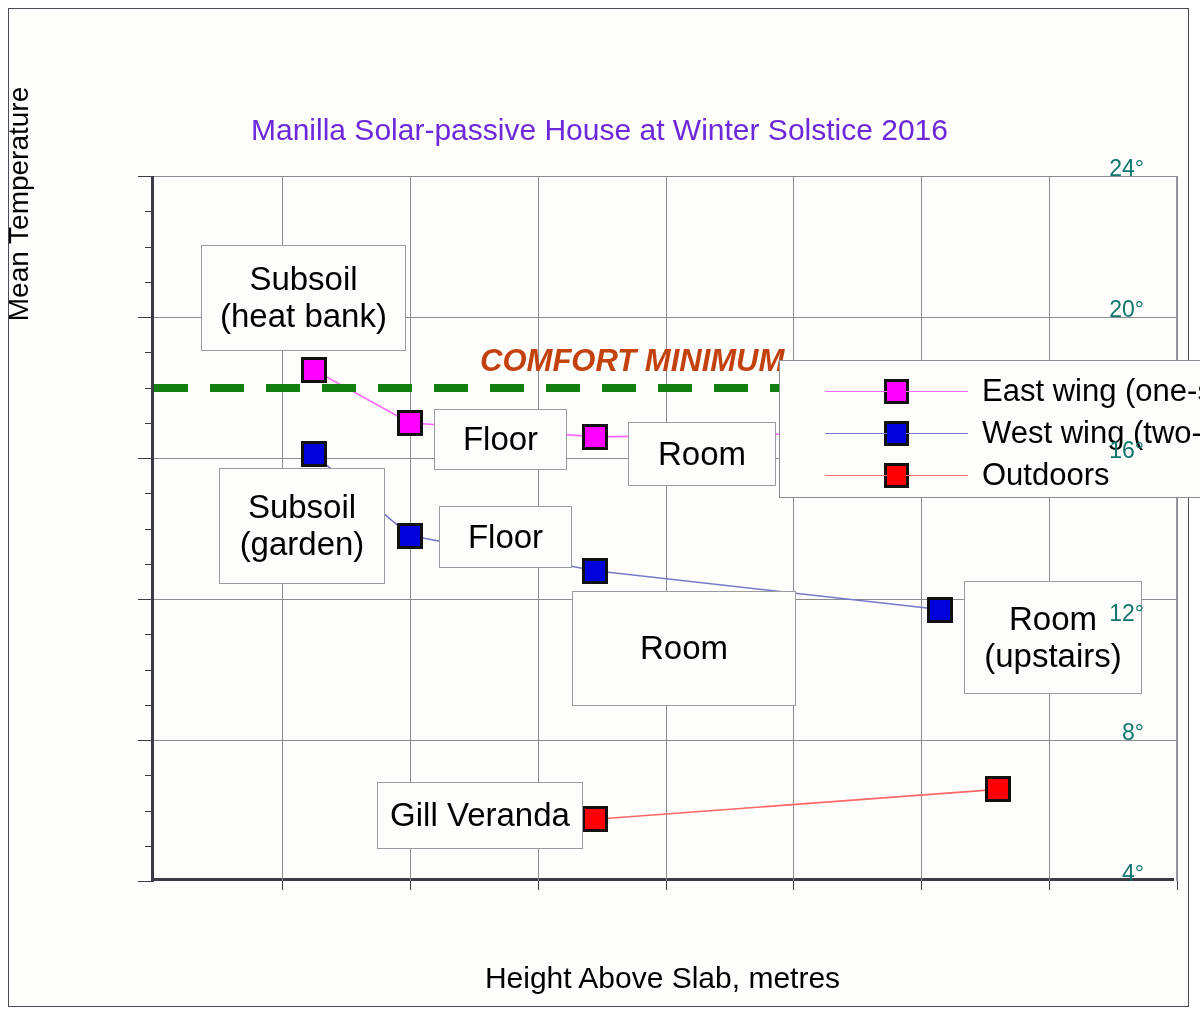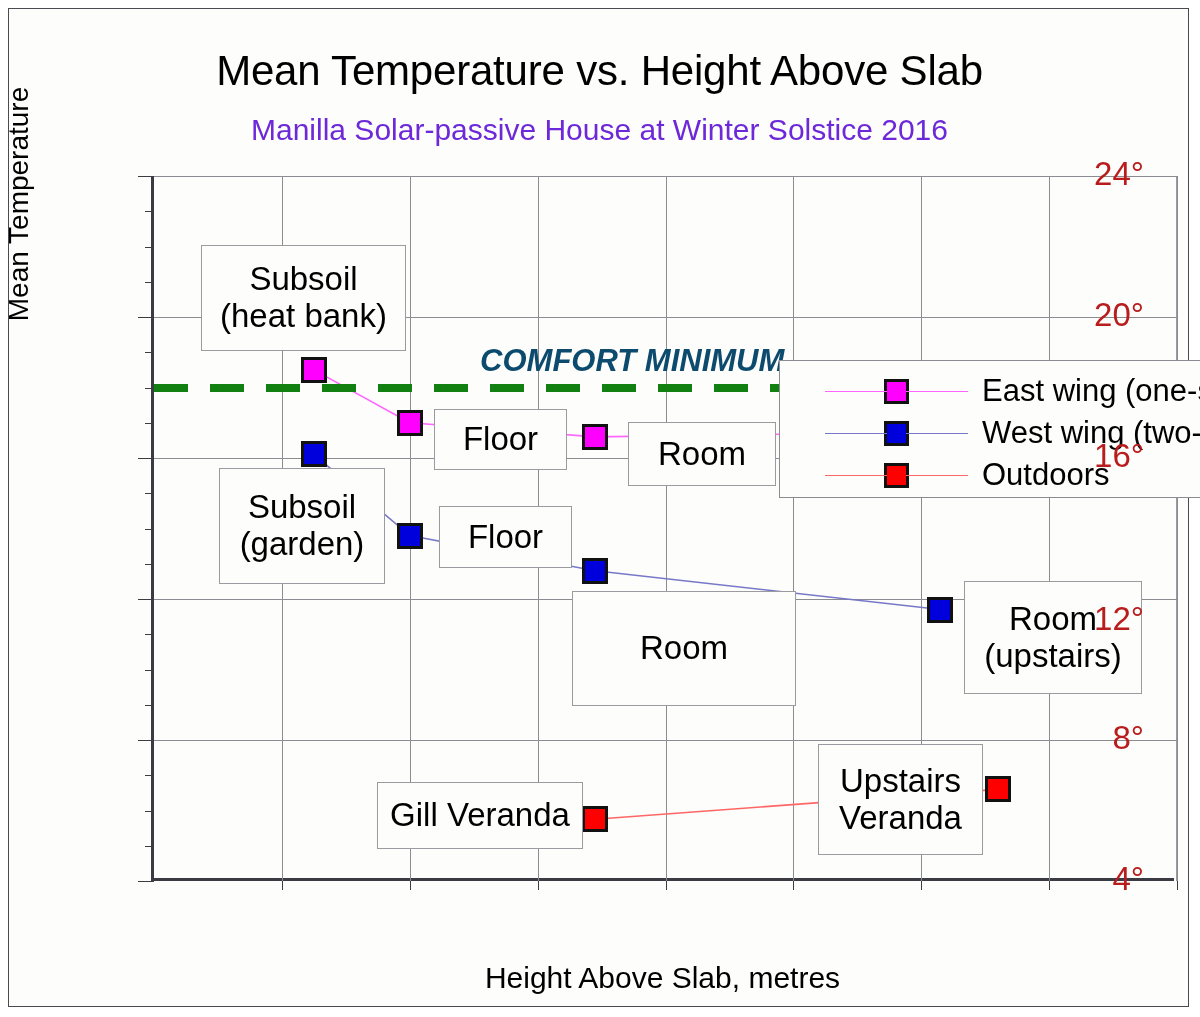--- a/index.html
+++ b/index.html
@@ -36,41 +36,41 @@
   }
   #plotinner{position:absolute;left:0;top:0;width:1023px;height:705px;}
   .gl{position:absolute;background:#8b8b92;}
   .gv{width:1px;top:0;height:705px;}
   .gh{height:1px;left:0;width:1023px;}
   .topline{position:absolute;left:0;top:0;width:1023px;height:1px;background:#9a9aa0;}
   .rightline{position:absolute;right:0;top:0;width:1px;height:705px;background:#9a9aa0;}
   .mtick{position:absolute;left:-9px;width:9px;height:1px;background:#3b3b44;}
   .mtickx{position:absolute;bottom:-9px;width:1px;height:9px;background:#3b3b44;}
   
-  .ylab{position:absolute;right:1172px;text-align:right;width:100px;font-size:33px;color:#b91c1c;}
+  .ylab{position:absolute;right:1172px;text-align:right;width:100px;font-size:23px;color:#0f766e;}
   #ytitle{
     position:absolute;left:-6px;top:360px;width:330px;
     transform:rotate(-90deg);transform-origin:left top;
     font-size:28px;color:#000;text-align:center;
   }
   #xtitle{
     position:absolute;left:142px;top:952px;width:1023px;text-align:center;
     font-size:30px;color:#000;
   }
   
   .marker{position:absolute;width:26px;height:26px;border:3px solid #111;box-sizing:border-box;}
   svg.lines{position:absolute;left:0;top:0;width:1023px;height:705px;overflow:visible;}
   
   #comfortline{
     position:absolute;left:0;width:1023px;height:8px;
     background:repeating-linear-gradient(to right,#118011 0 34px,transparent 34px 56px);
   }
   #comforttext{
     position:absolute;font-size:31px;font-weight:bold;font-style:italic;
-    color:#0c4a6e;white-space:nowrap;
+    color:#c2410c;white-space:nowrap;
   }
   
   .box{
     position:absolute;background:#fdfdfb;border:1px solid #9a9aa0;
     display:flex;align-items:center;justify-content:center;
     font-size:33px;color:#000;text-align:center;line-height:1.12;
     box-sizing:border-box;
   }
   
   #legend{
@@ -87,21 +87,20 @@
   #ugtext{
     position:absolute;left:0;top:44px;width:252px;text-align:center;
     font-size:28px;font-weight:bold;color:#000;line-height:1.18;
   }
 </style>
 </head>
 <body>
 
 <div id="frame">
 
-  <div id="title">Mean Temperature vs. Height Above Slab</div>
   <div id="subtitle">Manilla Solar-passive House at Winter Solstice 2016</div>
 
   <div id="ytitle">Mean Temperature</div>
   <div id="xtitle">Height Above Slab, metres</div>
 
   <div id="plot">
     <div id="plotinner">
       <div class="topline"></div>
       <div class="rightline"></div>
       <div id="gridlayer">
@@ -208,24 +207,20 @@
 
       <div class="box" style="left:810px;top:405px;width:178px;height:113px;flex-direction:column;">
         <span>Room</span>
         <span>(upstairs)</span>
       </div>
 
       <div class="box" style="left:223px;top:606px;width:206px;height:67px;">
         <span>Gill Veranda</span>
       </div>
 
-      <div class="box" style="left:664px;top:568px;width:165px;height:111px;flex-direction:column;">
-        <span>Upstairs</span>
-        <span>Veranda</span>
-      </div>
 
       <div id="legend">
         <div class="lrow">
           <span class="lline" style="background:#ff66ff;"></span>
           <span class="lmark" style="background:#ff00ff;"></span>
           <span class="lline" style="background:#ff66ff;"></span>
           <span class="ltext">East wing (one-story)</span>
         </div>
         <div class="lrow">
           <span class="lline" style="background:#7878c8;"></span>

